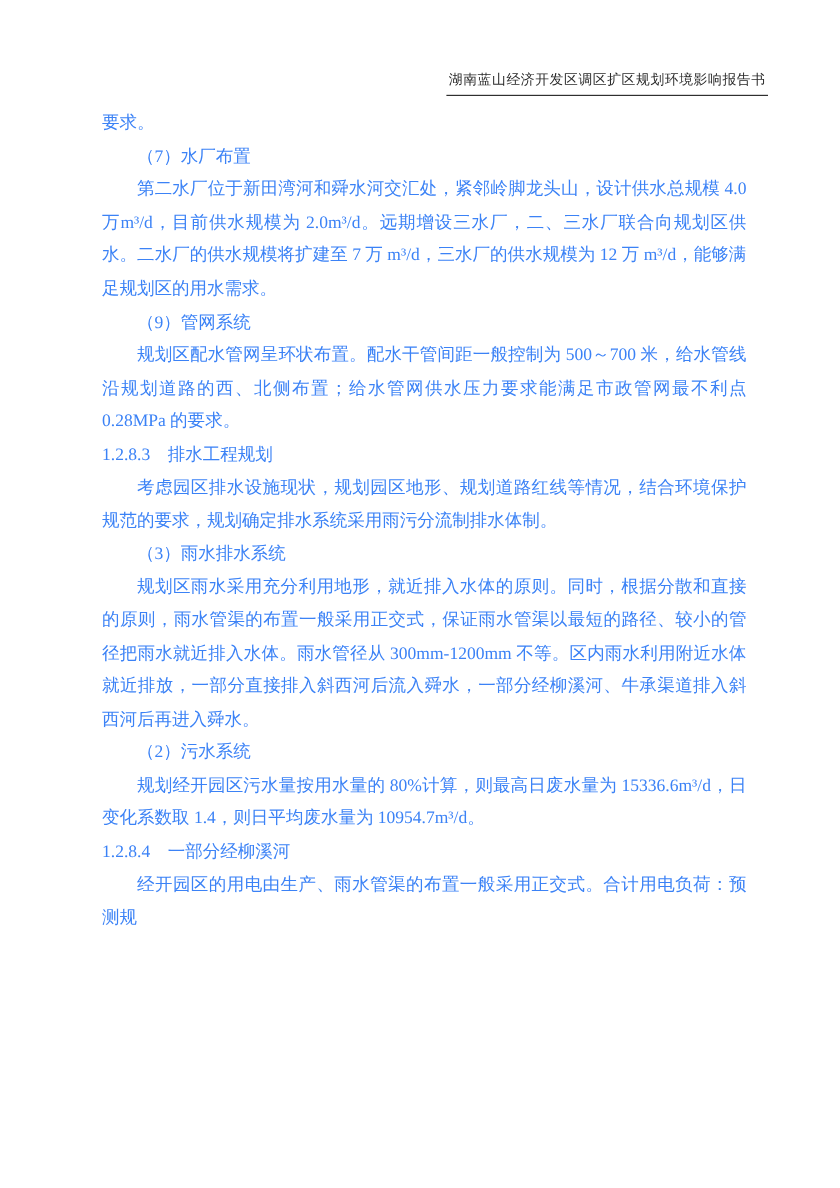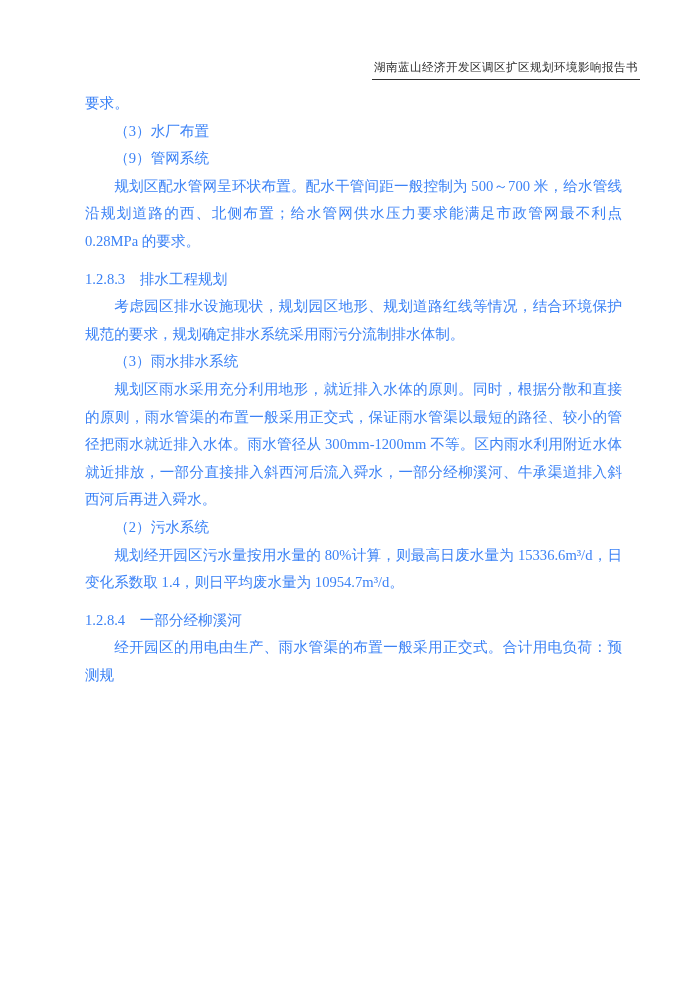--- a/index.html
+++ b/index.html
@@ -37,21 +37,21 @@
     top: 90px;
     left: 85px;
     width: 537px;
     font-size: 14.6px;
     line-height: 27.6px;
     text-align: justify;
     color: #3b82f6;
   }
   .para { text-indent: 2em; margin: 0; }
   .para.plain { text-indent: 0; }
-  .para.section { text-indent: 0; margin-top: 10px; }
+  .para.section { text-indent: 0; }
   .footer {
     position: absolute;
     top: 922px;
     left: 0;
     width: 100%;
     text-align: center;
     font-size: 12.5px;
     color: #2a2a2a;
   }
 </style>
@@ -59,21 +59,22 @@
 <body>
 
 <div class="page">
 
   <div class="header">
     <span class="header-text">湖南蓝山经济开发区调区扩区规划环境影响报告书</span>
   </div>
 
   <div class="doc-body" id="doc-body">
       <div class="para plain">要求。</div>
-      <div class="para ">（3）水厂布置</div>
+      <div class="para ">（7）水厂布置</div>
+      <div class="para ">第二水厂位于新田湾河和舜水河交汇处，紧邻岭脚龙头山，设计供水总规模 4.0 万m³/d，目前供水规模为 2.0m³/d。远期增设三水厂，二、三水厂联合向规划区供水。二水厂的供水规模将扩建至 7 万 m³/d，三水厂的供水规模为 12 万 m³/d，能够满足规划区的用水需求。</div>
       <div class="para ">（9）管网系统</div>
       <div class="para ">规划区配水管网呈环状布置。配水干管间距一般控制为 500～700 米，给水管线沿规划道路的西、北侧布置；给水管网供水压力要求能满足市政管网最不利点 0.28MPa 的要求。</div>
       <div class="para section">1.2.8.3　排水工程规划</div>
       <div class="para ">考虑园区排水设施现状，规划园区地形、规划道路红线等情况，结合环境保护规范的要求，规划确定排水系统采用雨污分流制排水体制。</div>
       <div class="para ">（3）雨水排水系统</div>
       <div class="para ">规划区雨水采用充分利用地形，就近排入水体的原则。同时，根据分散和直接的原则，雨水管渠的布置一般采用正交式，保证雨水管渠以最短的路径、较小的管径把雨水就近排入水体。雨水管径从 300mm-1200mm 不等。区内雨水利用附近水体就近排放，一部分直接排入斜西河后流入舜水，一部分经柳溪河、牛承渠道排入斜西河后再进入舜水。</div>
       <div class="para ">（2）污水系统</div>
       <div class="para ">规划经开园区污水量按用水量的 80%计算，则最高日废水量为 15336.6m³/d，日变化系数取 1.4，则日平均废水量为 10954.7m³/d。</div>
       <div class="para section">1.2.8.4　一部分经柳溪河</div>
       <div class="para ">经开园区的用电由生产、雨水管渠的布置一般采用正交式。合计用电负荷：预测规</div>

